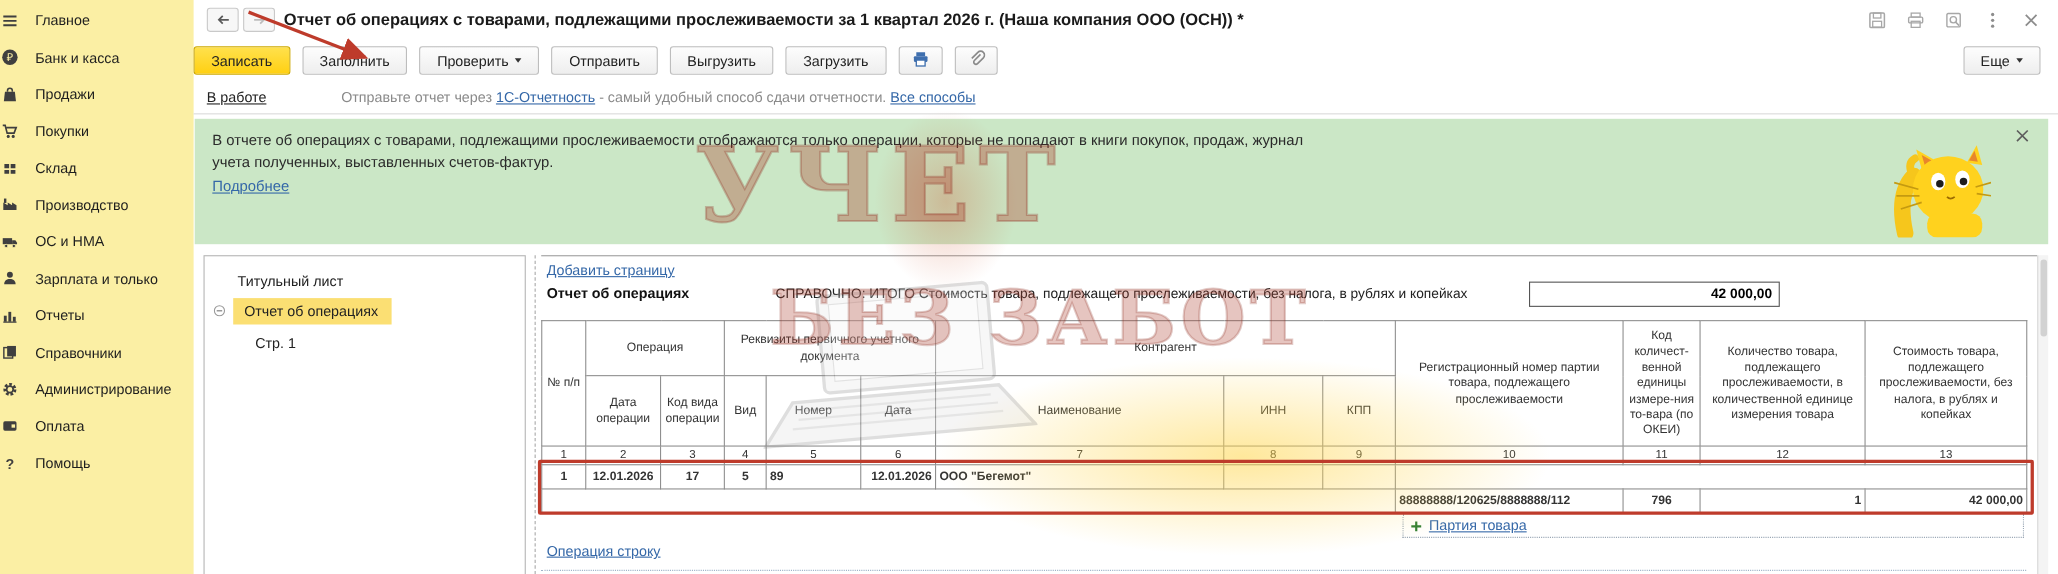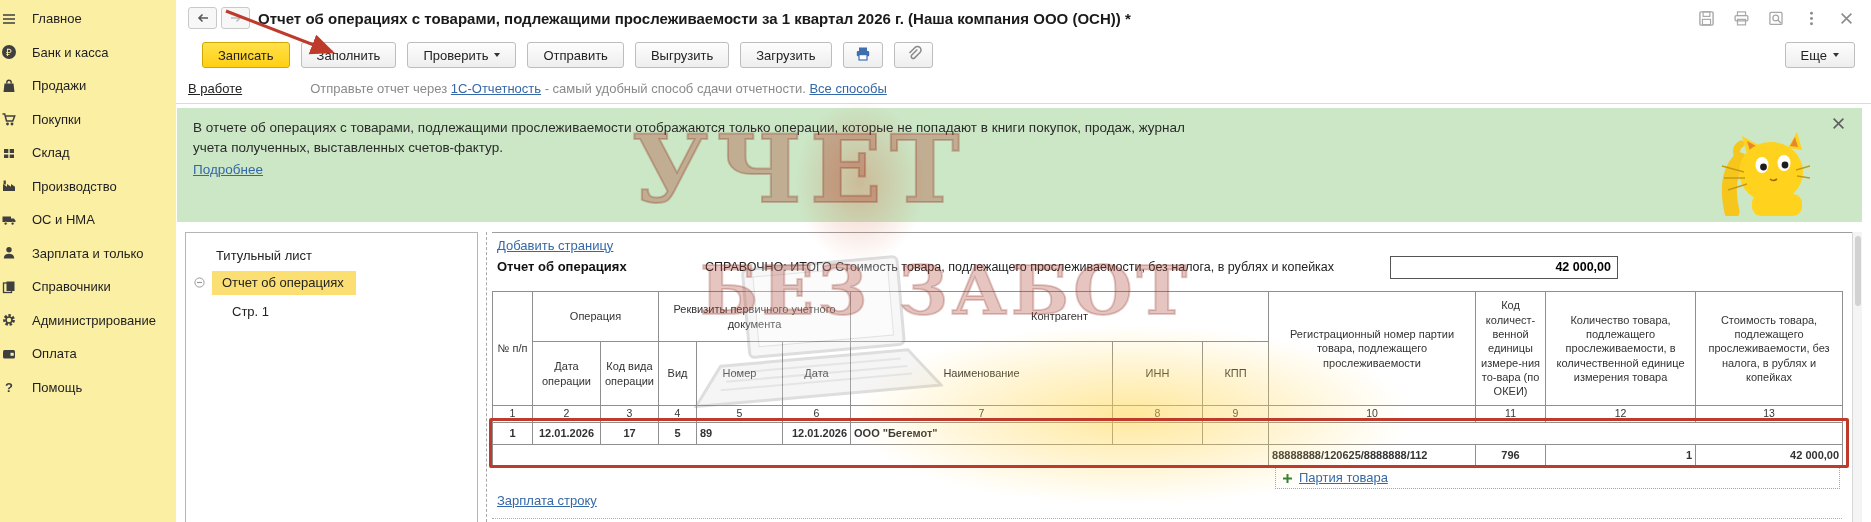--- a/index.html
+++ b/index.html
@@ -12,21 +12,21 @@
   .side-item .sicon { width:17px; height:17px; display:flex; align-items:center; justify-content:center; flex:none; }
 
   
   .titlebar { position:absolute; left:176px; top:0; right:0; height:36px; display:flex; align-items:center; padding-left:12px; }
   .navbtn { width:29px; height:22px; border:1px solid #c9c9c9; border-radius:3px; background:#f7f7f7; display:flex; align-items:center; justify-content:center; margin-right:4px; cursor:pointer; }
   .page-title { font-size:15px; font-weight:700; color:#1a1a1a; margin-left:4px; white-space:nowrap; }
   .win-icons { margin-left:auto; display:flex; align-items:center; gap:17px; padding-right:16px; }
   .win-icons .wicon { width:18px; height:18px; display:flex; align-items:center; justify-content:center; cursor:pointer; }
 
   
-  .toolbar { position:absolute; left:176px; top:40px; right:0; height:30px; display:flex; align-items:center; padding-left:26px; gap:11px; }
+  .toolbar { position:absolute; left:176px; top:40px; right:0; height:30px; display:flex; align-items:center; gap:11px; }
   .tbtn { height:26px; padding:0 15px; font-size:13px; color:#222; background:linear-gradient(#fdfdfd,#eeeeee); border:1px solid #bdbdbd; border-radius:3px; display:flex; align-items:center; gap:6px; cursor:pointer; }
   .tbtn.primary { background:linear-gradient(#ffe14d,#ffd012); border-color:#cda900; font-weight:400; }
   .tbtn.iconbtn { padding:0 10px; }
   .caret { width:0; height:0; border-left:3.5px solid transparent; border-right:3.5px solid transparent; border-top:4px solid #333; display:inline-block; }
   .more-btn { margin-left:auto; margin-right:16px; }
 
   
   .statusrow { position:absolute; left:176px; top:74px; right:0; height:30px; display:flex; align-items:center; padding-left:12px; font-size:13px; border-bottom:1px solid #dadada;gap:24px; }
   .state-link { color:#222; text-decoration:underline; cursor:pointer; }
   .status-text { color:#8a8a8a; margin-left:44px; }
@@ -156,20 +156,31 @@
         <span>ОС и НМА</span>
       </div>
     <div class="side-item">
         <span class="sicon">
           <svg width="16" height="16" viewBox="0 0 16 16">
             <circle cx="8" cy="4.8" r="2.7" fill="#3f3f3f"></circle>
             <path d="M2.8 13.5c0-3.2 2.3-4.8 5.2-4.8s5.2 1.6 5.2 4.8z" fill="#3f3f3f"></path>
           </svg>
         </span>
         <span>Зарплата и только</span>
+      </div>
+    <div class="side-item">
+        <span class="sicon">
+          <svg width="16" height="16" viewBox="0 0 16 16">
+            <rect x="2.5" y="8" width="2.6" height="5.5" fill="#3f3f3f"></rect>
+            <rect x="6.6" y="4.5" width="2.6" height="9" fill="#3f3f3f"></rect>
+            <rect x="10.7" y="9" width="2.6" height="4.5" fill="#3f3f3f"></rect>
+            <path d="M2 13.8h12" stroke="#3f3f3f" stroke-width="1"></path>
+          </svg>
+        </span>
+        <span>Отчеты</span>
       </div>
     <div class="side-item">
         <span class="sicon">
           <svg width="16" height="16" viewBox="0 0 16 16">
             <rect x="2.5" y="4" width="8" height="9.5" fill="none" stroke="#3f3f3f" stroke-width="1.3"></rect>
             <rect x="5.5" y="2.5" width="8" height="9.5" fill="#3f3f3f"></rect>
           </svg>
         </span>
         <span>Справочники</span>
       </div>
@@ -412,21 +423,21 @@
       </tr>
     </tbody>
       </table>
 
     <div class="batch-box">
       <span class="plus-icon"><svg width="11" height="11" viewBox="0 0 11 11">
             <path d="M5.5 1v9M1 5.5h9" stroke="#2e7d32" stroke-width="2"></path>
           </svg></span>
       <a class="blue">Партия товара</a>
     </div>
-    <a class="blue add-row">Зарплата строку</a>
+    <a class="blue add-row">Операция строку</a>
     <div class="dotline"></div>
   </div>
 
   <div class="vscroll">
       <div class="thumb"></div>
     </div>
 
   <div class="wm">
     <div class="wm-blob"></div>
     <div class="wm-glow"></div>

